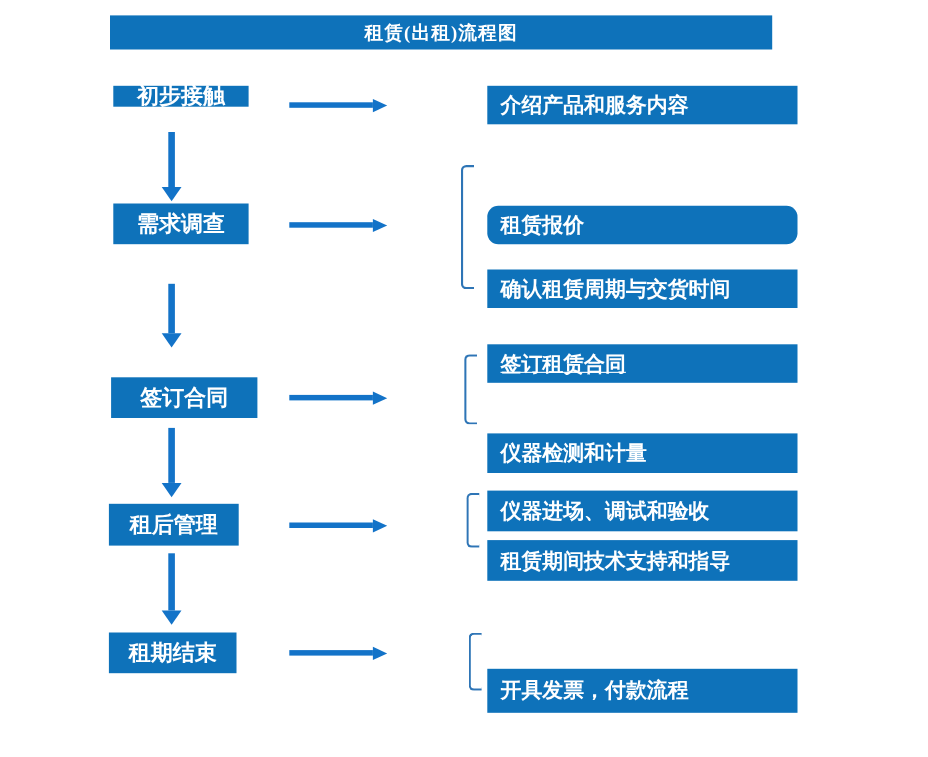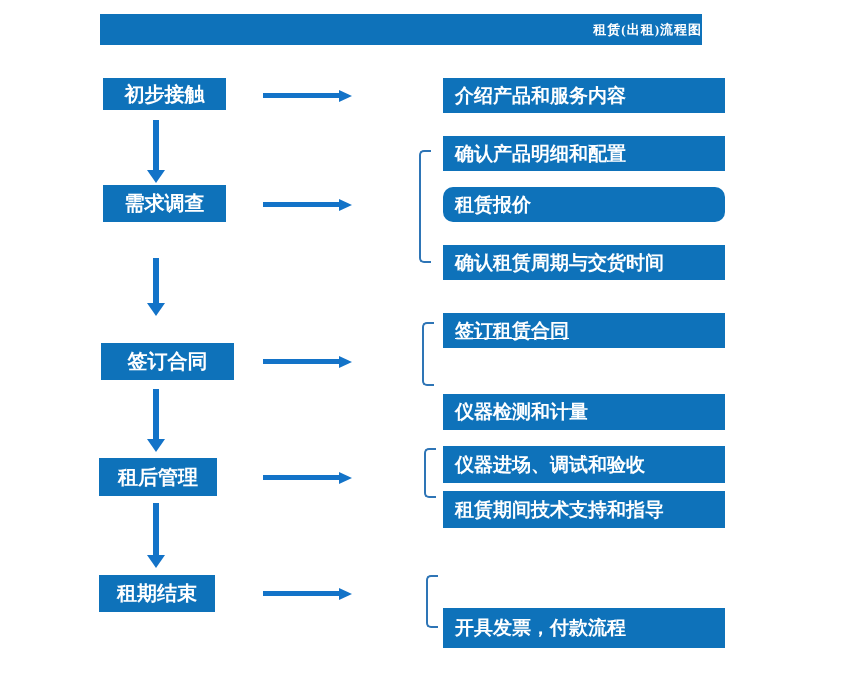--- a/index.html
+++ b/index.html
@@ -20,23 +20,23 @@
     height: 688px;
     background: #FFFFFF;
     overflow: hidden;
   }
   .title-bar {
     position: absolute;
     left: 100px; top: 14px;
     width: 602px; height: 31px;
     background: var(--box-blue);
     color: var(--text-white);
-    font-size: 13px;
+    font-size: 17px;
     line-height: 31px;
-    text-align: right;
+    text-align: center;
     letter-spacing: 1px;
   }
   .step {
     position: absolute;
     background: var(--box-blue);
     color: var(--text-white);
     font-size: 20px;
     display: flex;
     align-items: center;
     justify-content: center;
@@ -99,21 +99,21 @@
     background: transparent;
   }
 </style>
 </head>
 <body>
 
 <div class="canvas">
 
   <div class="title-bar">租赁(出租)流程图</div>
 
-  <div class="step" style="left:103px; top:78px;  width:123px; height:32px;">初步接触</div>
+  <div class="step" style="left:103px; top:78px;  width:123px; height:19px;">初步接触</div>
   <div class="step" style="left:103px; top:185px; width:123px; height:37px;">需求调查</div>
   <div class="step" style="left:101px; top:343px; width:133px; height:37px;">签订合同</div>
   <div class="step" style="left:99px;  top:575px; width:116px; height:37px;">租期结束</div>
   <div class="step" style="left:99px;  top:458px; width:118px; height:38px;">租后管理</div>
 
   <div class="varrow" style="top:120px; height:50px;"></div>
   <div class="varrow" style="top:258px; height:45px;"></div>
   <div class="varrow" style="top:389px; height:50px;"></div>
   <div class="varrow" style="top:503px; height:52px;"></div>
 
@@ -122,21 +122,20 @@
   <div class="harrow" style="top:359px;"></div>
   <div class="harrow" style="top:475px;"></div>
   <div class="harrow" style="top:591px;"></div>
 
   <div class="bracket" style="left:419px; top:150px; height:113px;"></div>
   <div class="bracket" style="left:422px; top:322px; height:64px;"></div>
   <div class="bracket" style="left:424px; top:448px; height:50px;"></div>
   <div class="bracket" style="left:426px; top:575px; height:53px;"></div>
 
   <div class="detail" style="top:78px;  height:35px;">介绍产品和服务内容</div>
-  <div class="detail" style="top:136px; height:35px;">确认产品明细和配置</div>
   <div class="detail" style="top:187px; height:35px;border-radius:10px;">租赁报价</div>
   <div class="detail" style="top:245px; height:35px;">确认租赁周期与交货时间</div>
   <div class="detail" style="top:313px; height:35px;text-decoration:underline;">签订租赁合同</div>
   <div class="detail" style="top:362px; height:36px;margin-top:32px;">仪器检测和计量</div>
   <div class="detail" style="top:446px; height:37px;">仪器进场、调试和验收</div>
   <div class="detail" style="top:491px; height:37px;">租赁期间技术支持和指导</div>
   <div class="detail" style="top:608px; height:40px;">开具发票，付款流程</div>
 
 </div>
 

